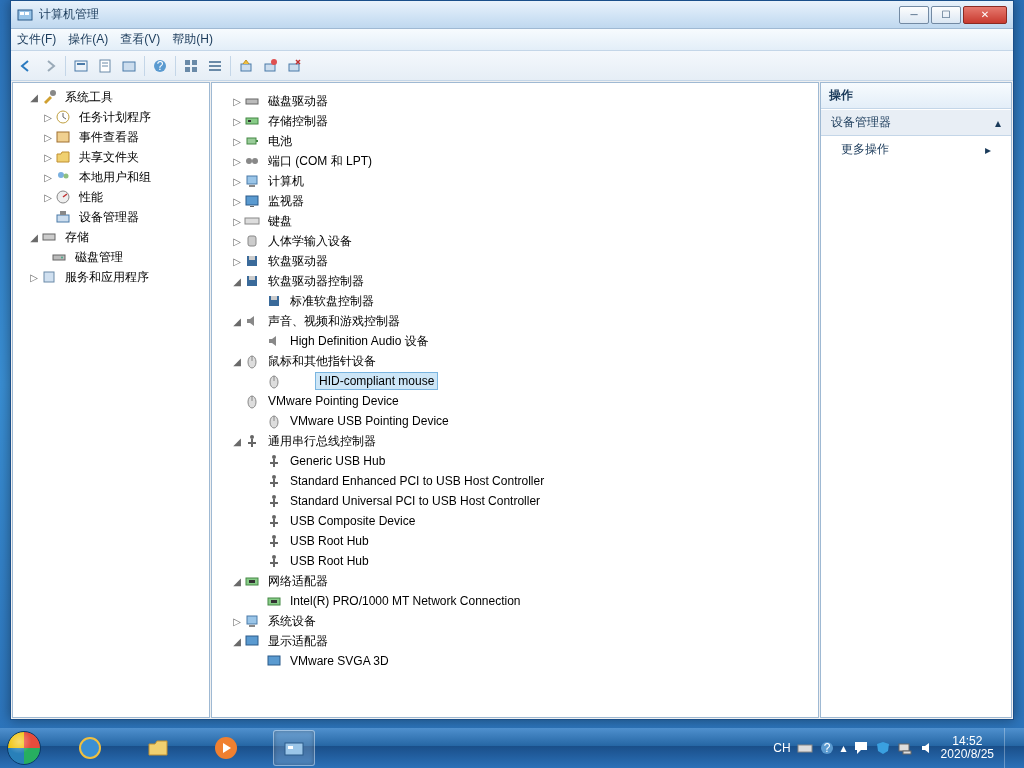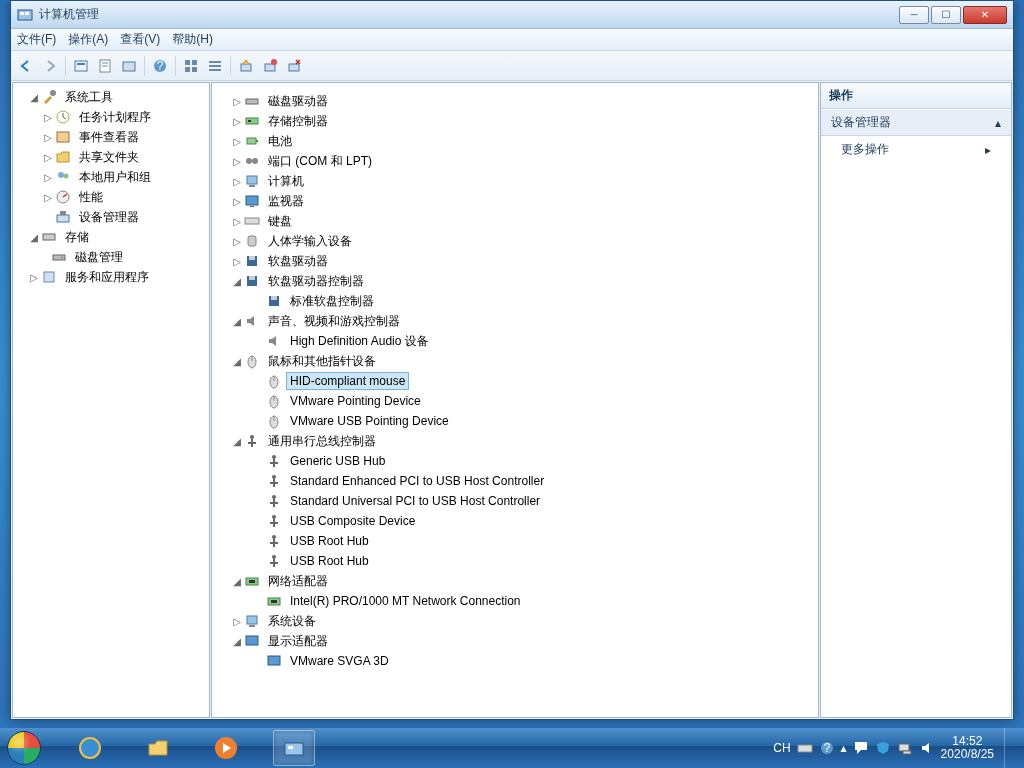--- a/index.html
+++ b/index.html
@@ -23,21 +23,21 @@
 .body3col { display:flex; height:calc(100% - 80px); }
 .leftpane { width:198px; background:#fff; border:1px solid #9fb9d3; margin:1px; overflow:auto; }
 .midpane { flex:1; background:#fff; border:1px solid #9fb9d3; margin:1px 0; position:relative; overflow:hidden; }
 .rightpane { width:192px; background:#fff; border:1px solid #9fb9d3; margin:1px; display:flex; flex-direction:column; }
 
 .tree { padding:4px 0; }
 .trow { display:flex; align-items:center; height:20px; white-space:nowrap; cursor:default; }
 .trow .tw { width:14px; text-align:center; color:#6a6a6a; font-size:10px; }
 .trow .ic { width:16px; height:16px; margin-right:4px; flex-shrink:0; }
 .trow .lbl { padding:1px 3px; border:1px solid transparent; }
-.trow.sel .lbl { background:#cde6f7; border:1px solid #7ab5e0; }
+.trow.sel .lbl { background:#cde6f7; border:1px solid #7ab5e0;margin-left:29px; }
 
 .midscroll { position:absolute; inset:0; overflow-y:scroll; overflow-x:hidden; padding:4px 0; }
 .midscroll::-webkit-scrollbar { width:17px; }
 .midscroll::-webkit-scrollbar-track { background:#f0f0f0; border-left:1px solid #dcdcdc; }
 .midscroll::-webkit-scrollbar-thumb { background:linear-gradient(90deg,#e0e9f2,#c6d6e6); border:1px solid #9fb9d3; border-radius:2px; }
 
 .rhdr { background:linear-gradient(#f7fbfe,#e3eef8); border-bottom:1px solid #c4d6e8; padding:4px 8px; font-weight:bold; color:#1a3a5a; }
 .rsect { background:#e8eef5; border-bottom:1px solid #c4d6e8; border-top:1px solid #fff; padding:4px 10px; display:flex; align-items:center; justify-content:space-between; color:#1a3a5a; }
 .ritem { padding:5px 20px; color:#1a3a5a; display:flex; justify-content:space-between; align-items:center; }
 
@@ -398,21 +398,21 @@
             <div class="trow sel" style="padding-left:40px">
               <span class="tw"></span>
               <span class="ic">
                 <svg width="16" height="16">
                   <ellipse cx="8" cy="9" rx="4" ry="6" fill="#ddd" stroke="#888"></ellipse>
                   <line x1="8" y1="3" x2="8" y2="8" stroke="#888"></line>
                 </svg>
               </span>
               <span class="lbl">HID-compliant mouse</span>
             </div>
-            <div class="trow" style="padding-left:40px">
+            <div class="trow" style="padding-left:18px">
               <span class="tw"></span>
               <span class="ic">
                 <svg width="16" height="16">
                   <ellipse cx="8" cy="9" rx="4" ry="6" fill="#ddd" stroke="#888"></ellipse>
                   <line x1="8" y1="3" x2="8" y2="8" stroke="#888"></line>
                 </svg>
               </span>
               <span class="lbl">VMware Pointing Device</span>
             </div>
             <div class="trow" style="padding-left:40px">

